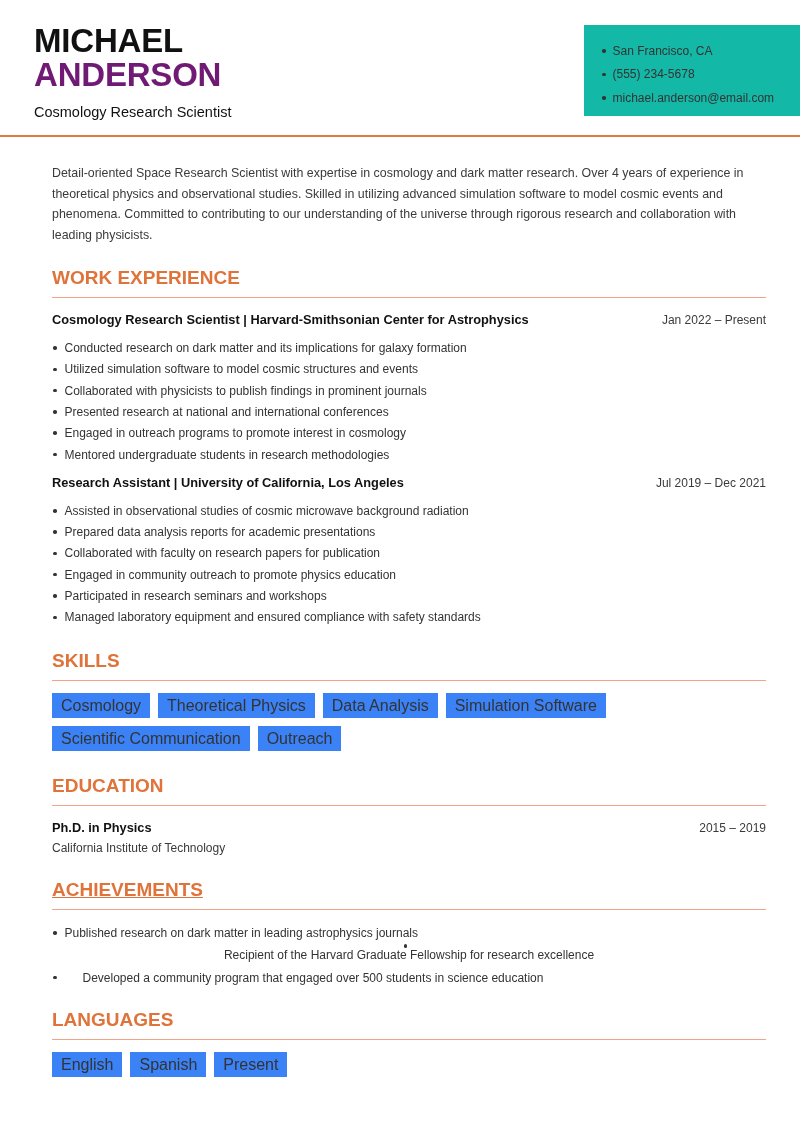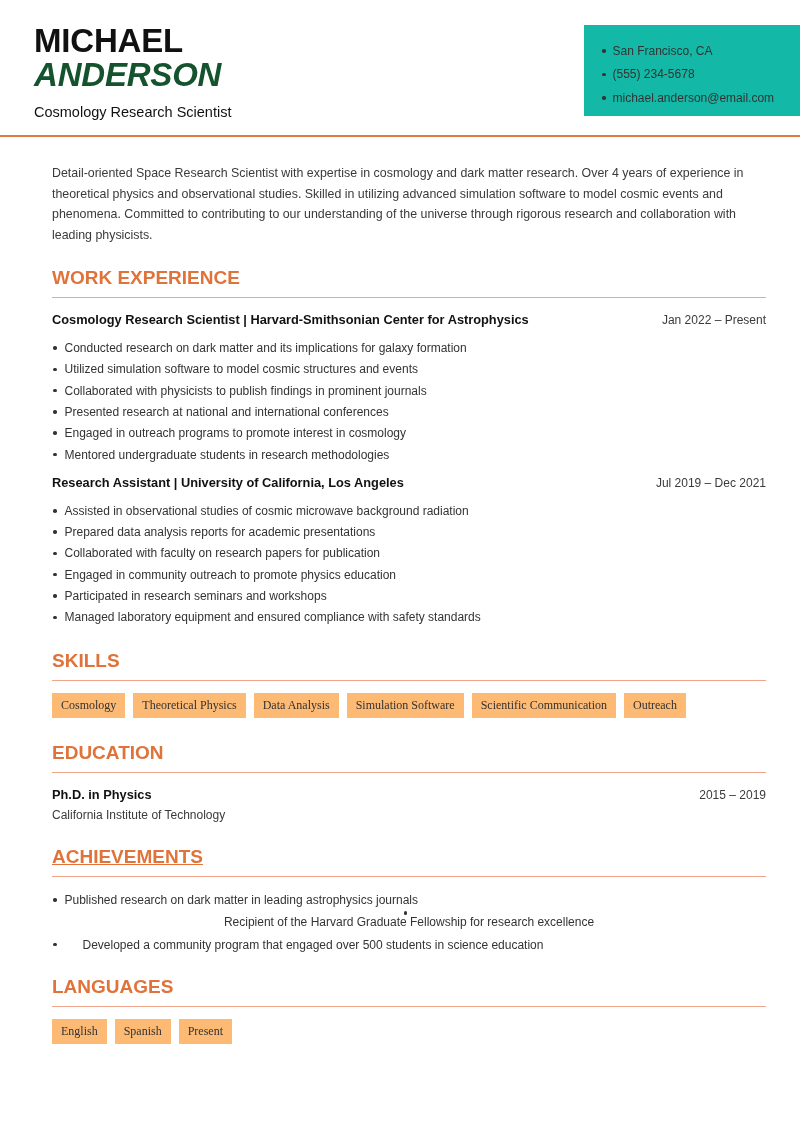--- a/index.html
+++ b/index.html
@@ -16,21 +16,21 @@
       border-bottom: 2px solid #e07a3f;
     }
     .name-block { position: absolute; left: 34px; top: 24px; }
     .name-first, .name-last {
       font-size: 33px;
       font-weight: 700;
       line-height: 34px;
       letter-spacing: -0.2px;
     }
     .name-first { color: #111111; }
-    .name-last { color: #14532d; font-style: italic; }
+    .name-last { color: #701a75; }
     .job-title {
       margin-top: 12px;
       font-size: 14.5px;
       color: #111111;
     }
     .contact-box {
       position: absolute;
       left: 584px;
       top: 25px;
       width: 238px;
@@ -90,27 +90,26 @@
       height: 21.3px;
     }
     .bullet-item .bullet-dot { margin-left: 1px; margin-right: 8px; }
     .tags {
       display: flex;
       flex-wrap: wrap;
       gap: 8px;
       margin-top: 12px;
     }
     .tag {
-      background: #fdba74;
-      font-size: 12px;
+      background: #3b82f6;
+      font-size: 16px;
       color: #333;
       padding: 0 9px;
       height: 25px;
       line-height: 25px;
-      font-family: Liberation Serif, serif;
     }
     .edu { margin-top: 14px; }
     .edu-school { font-size: 12px; color: #3a3a3a; margin-top: 1px; }
   </style>
 </head>
 <body>
 
 <div class="header">
   <div class="name-block">
     <div class="name-first">MICHAEL</div>

